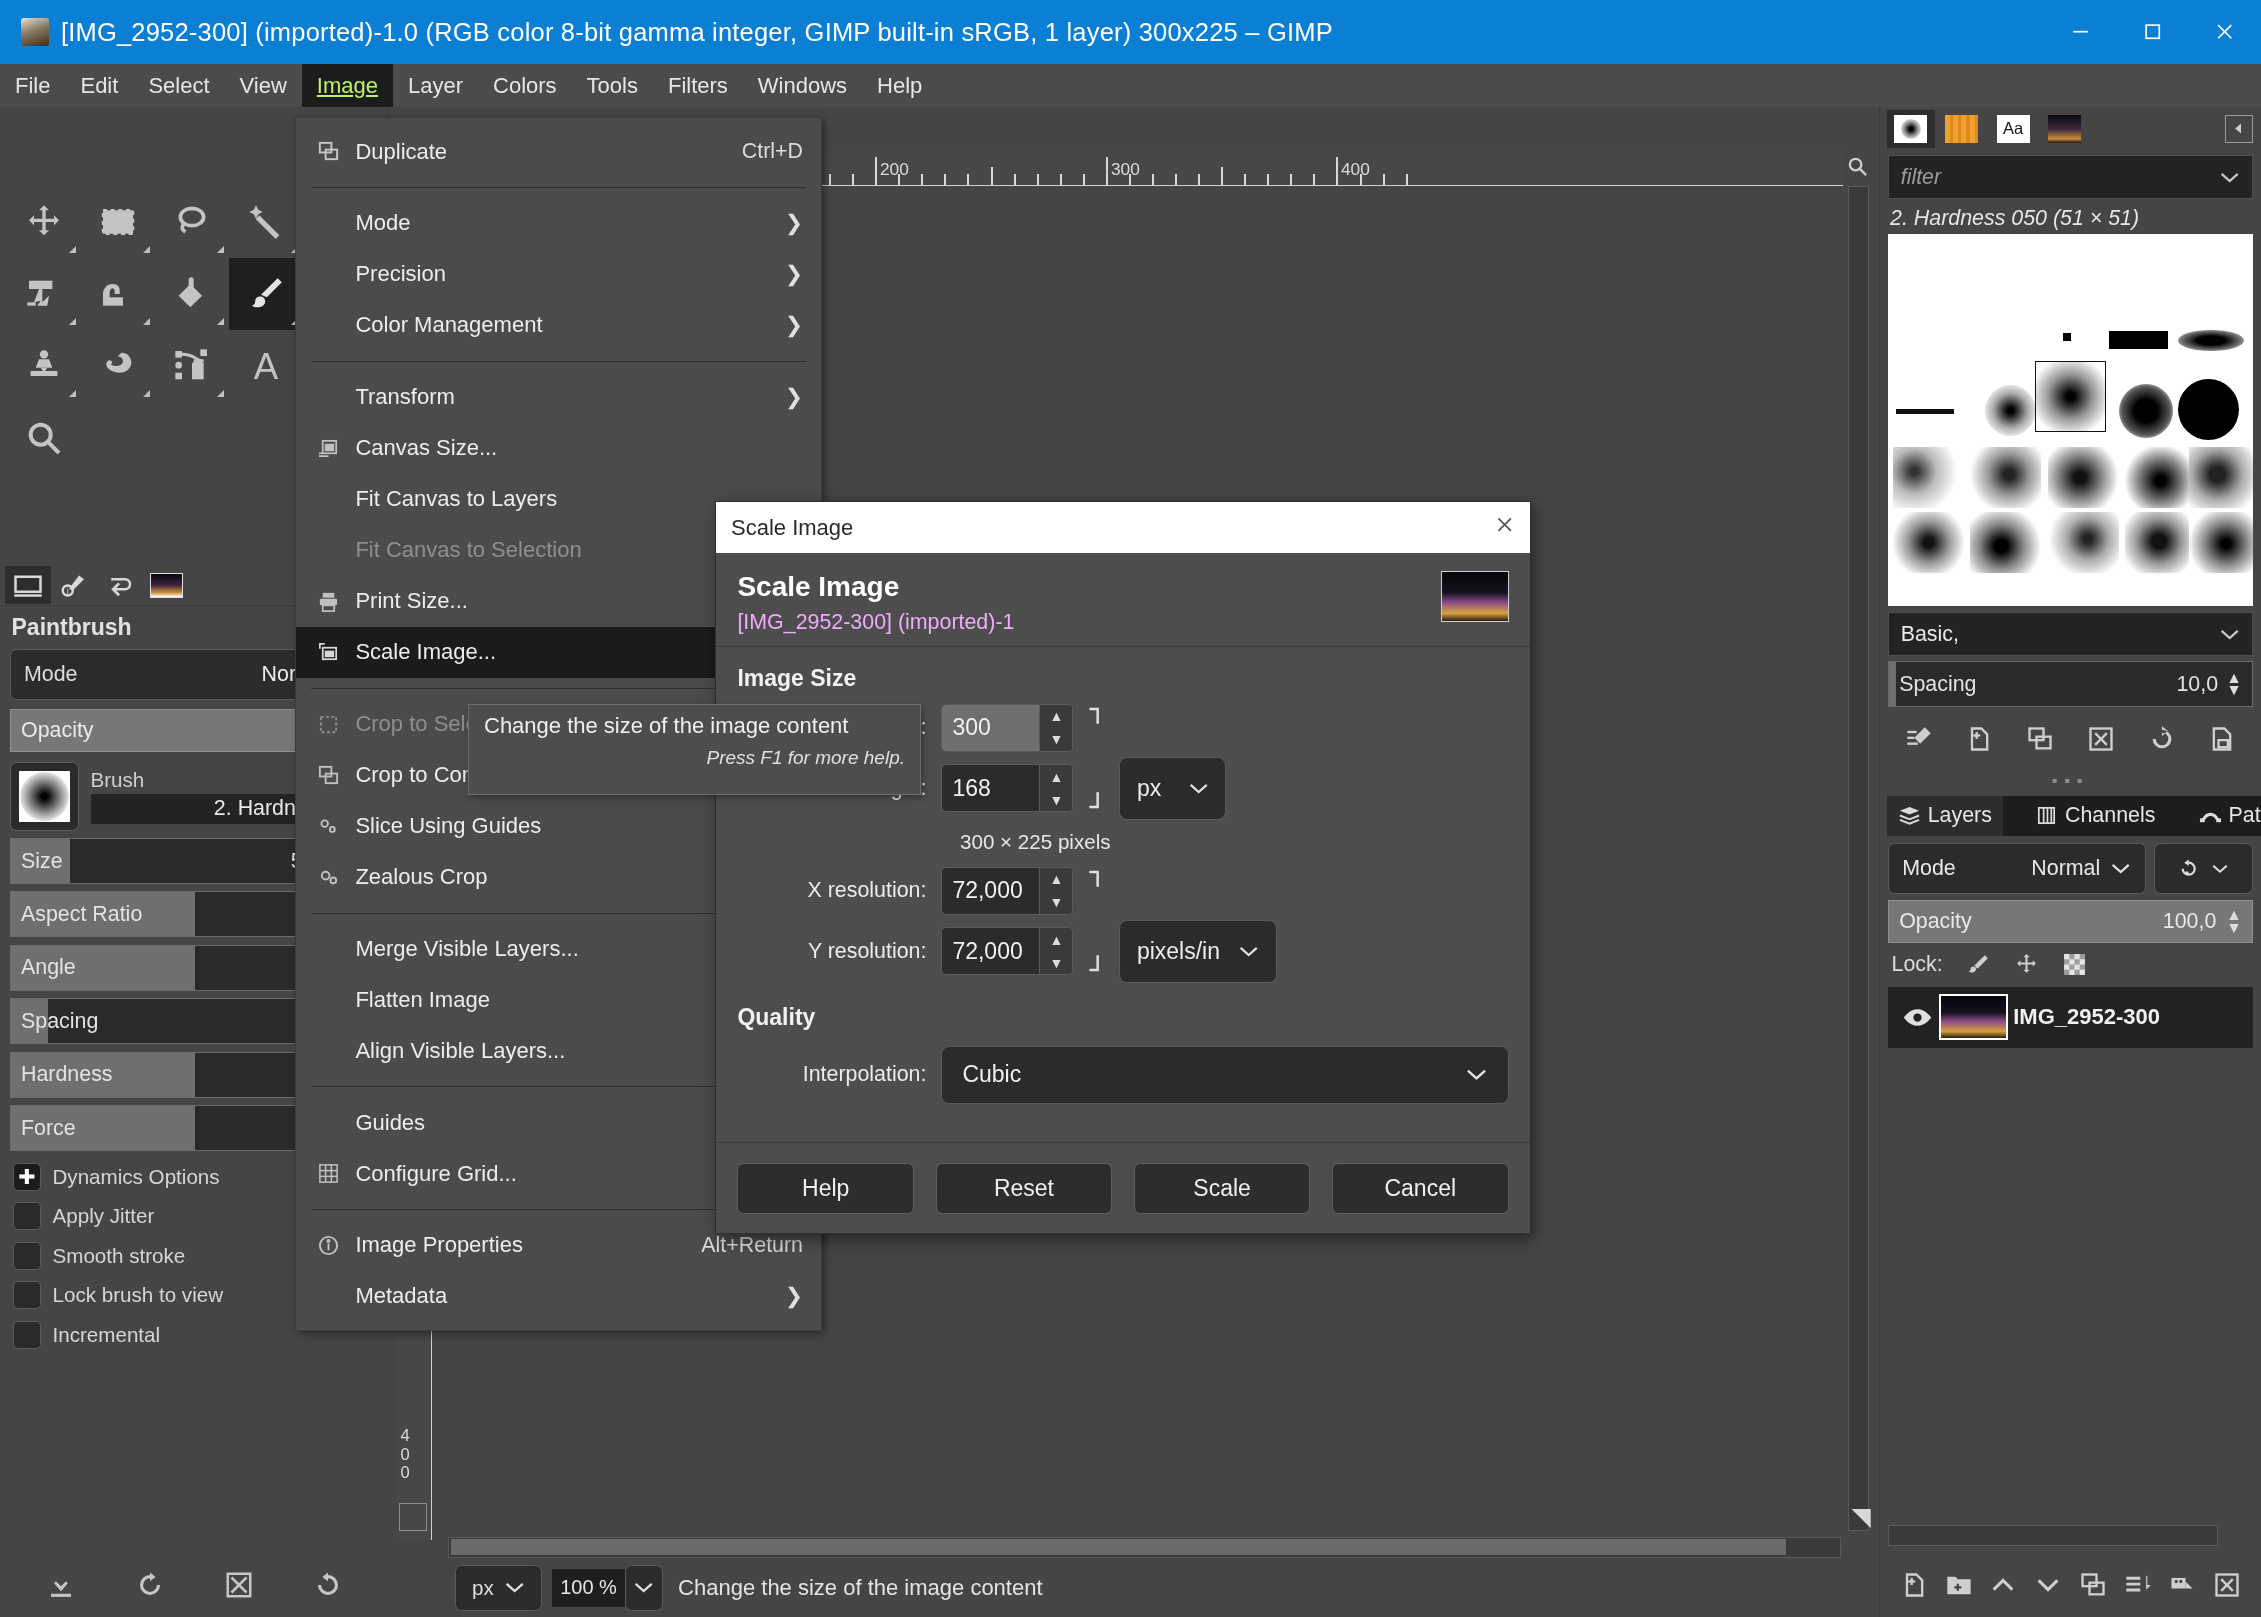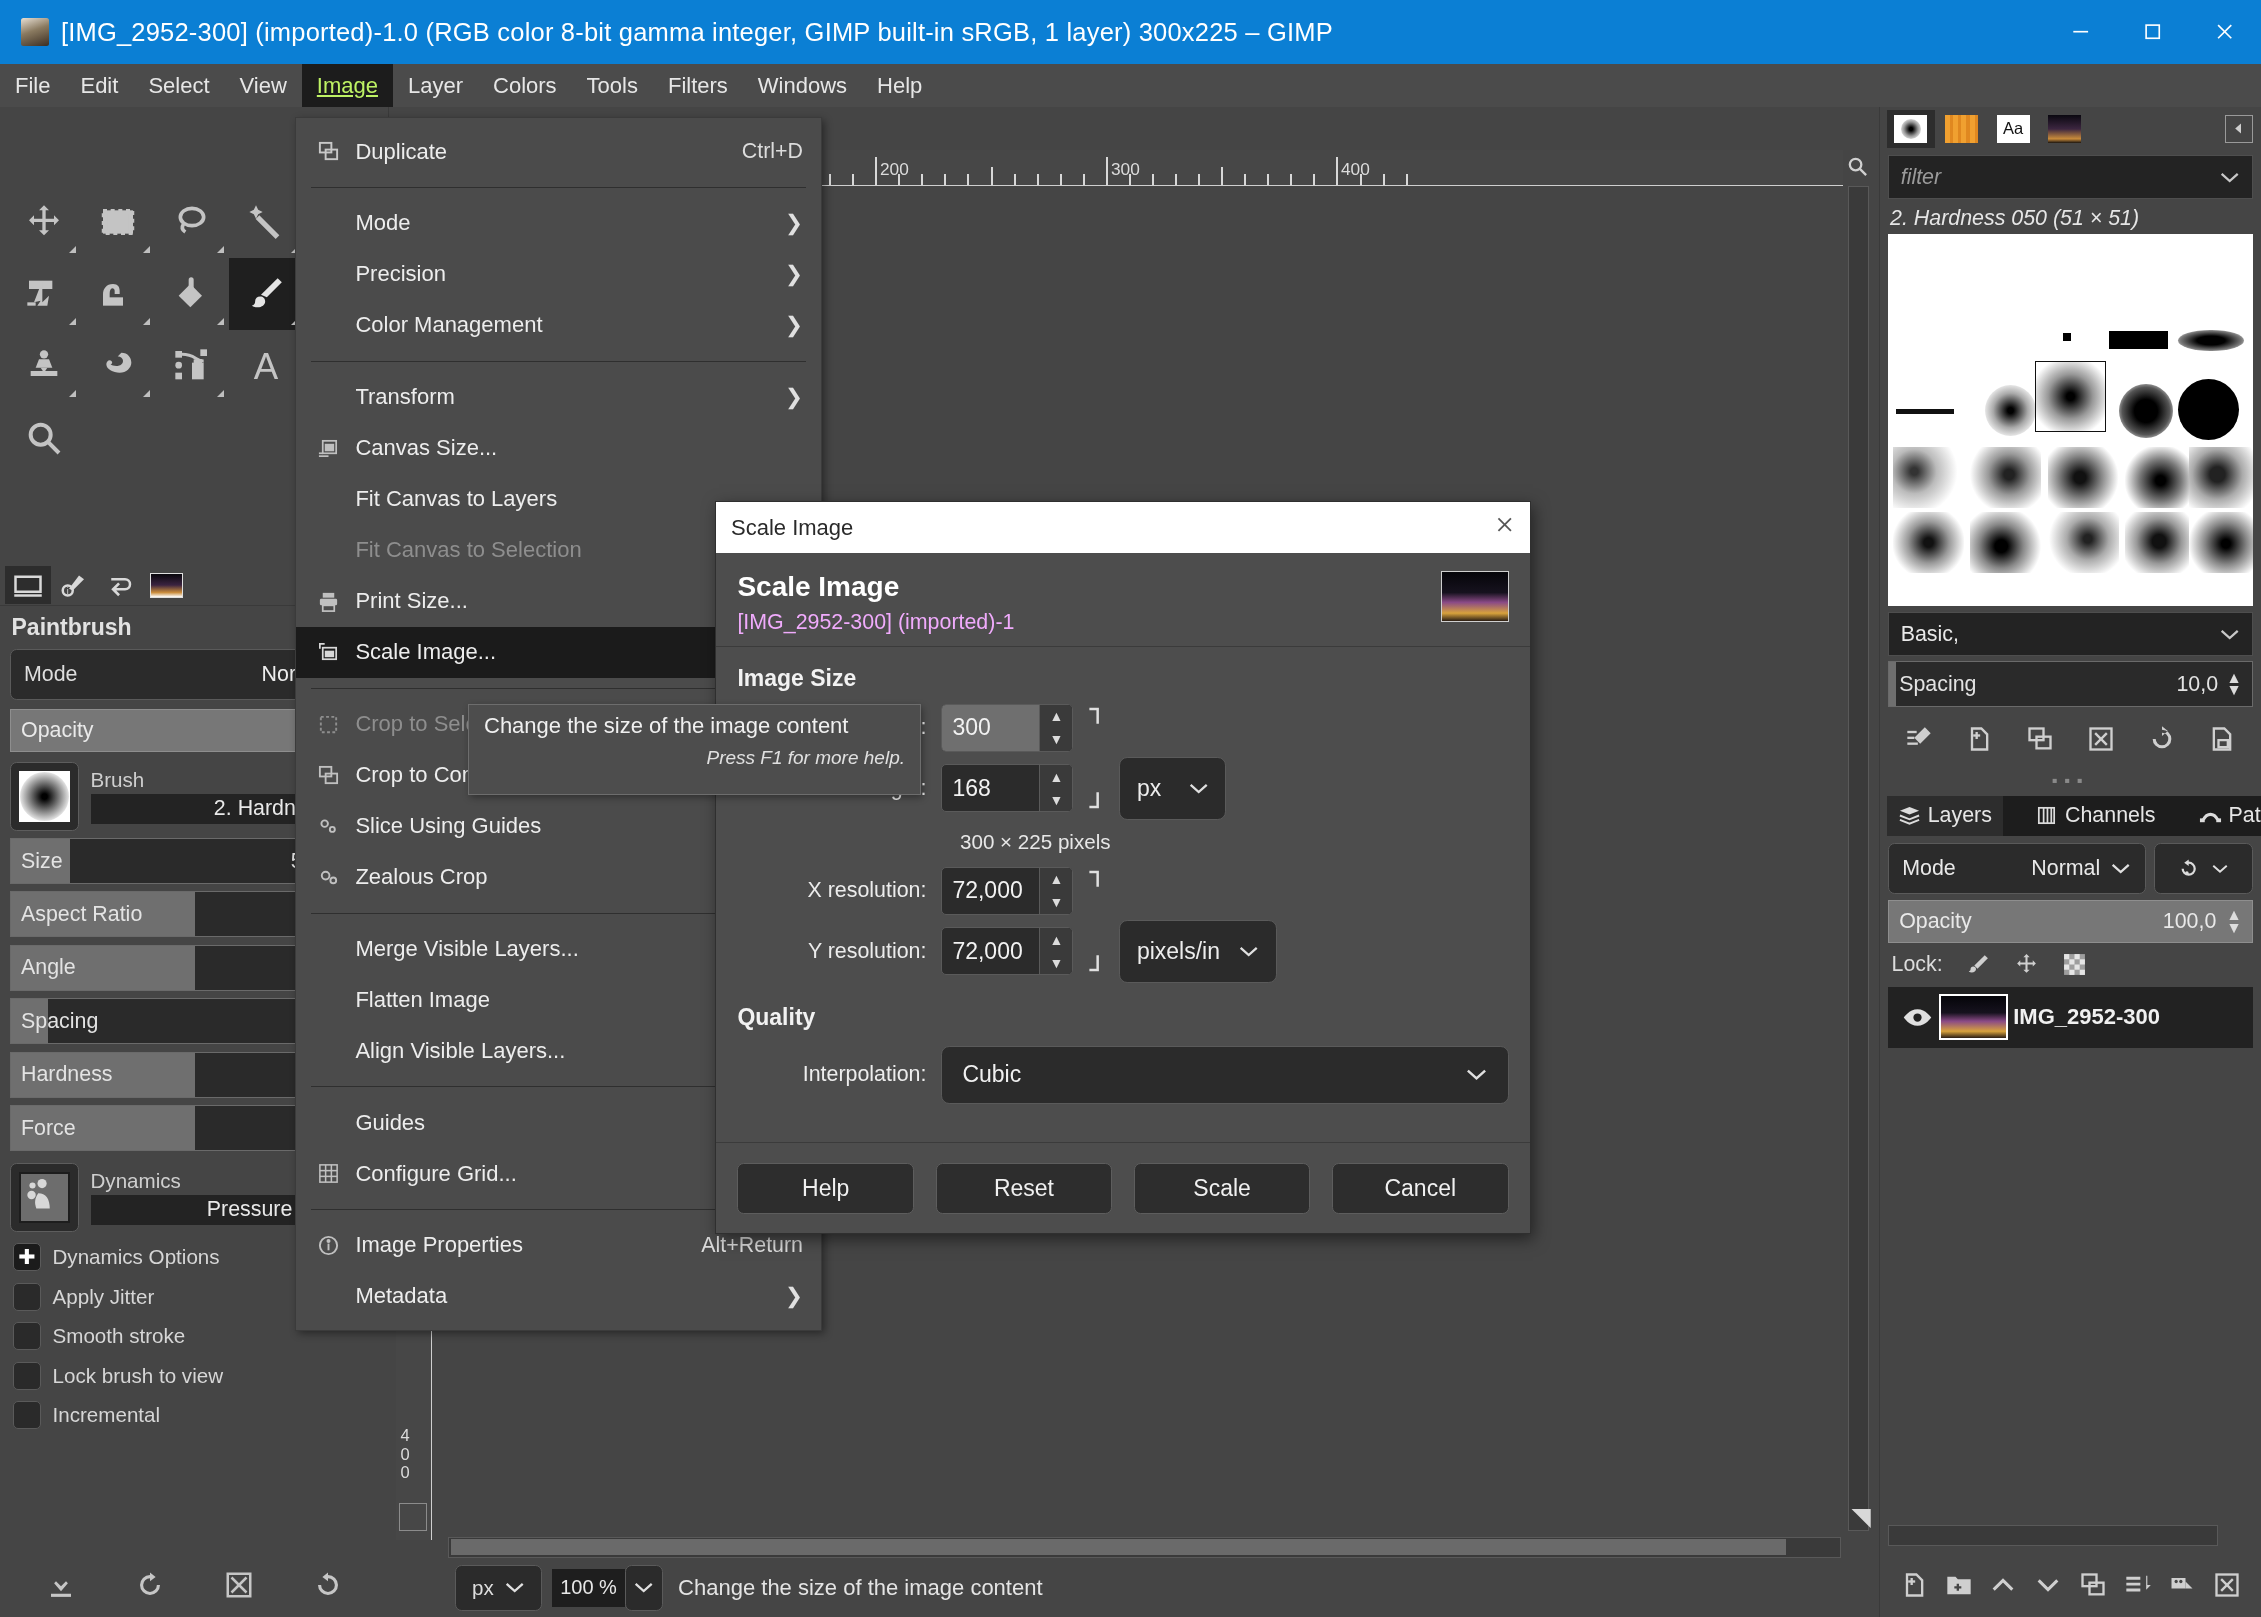--- a/index.html
+++ b/index.html
@@ -464,36 +464,20 @@
     <span class="num">50,0</span>
     <span class="stepper">▲<br>▼</span>
   </div>
   <div class="slider">
     <div class="fill" style="width:50%"></div>
     <span class="lbl">Force</span>
     <span class="num">50,0</span>
     <span class="stepper">▲<br>▼</span>
   </div>
 
-  <div class="dyn-row">
-    <div class="dyn-swatch">
-      <div class="inner">
-        <svg width="46" height="46" viewBox="0 0 24 24" fill="#d8d8d8">
-            <circle cx="6" cy="6" r="1.6"></circle>
-            <circle cx="11" cy="5" r="2.4"></circle>
-            <circle cx="5.5" cy="11" r="2.2"></circle>
-            <path d="M9 10c4 0 6 3 6 8H8c-1-3-1-5 1-8z"></path>
-          </svg>
-      </div>
-    </div>
-    <div class="brush-meta">
-      <div class="k">Dynamics</div>
-      <div class="v">Pressure Opacity</div>
-    </div>
-  </div>
 
   <div class="check-row">
     <span class="box plus">✚</span>
     <span>Dynamics Options</span>
   </div>
   <div class="check-row">
     <span class="box"></span>
     <span>Apply Jitter</span>
   </div>
   <div class="check-row">

